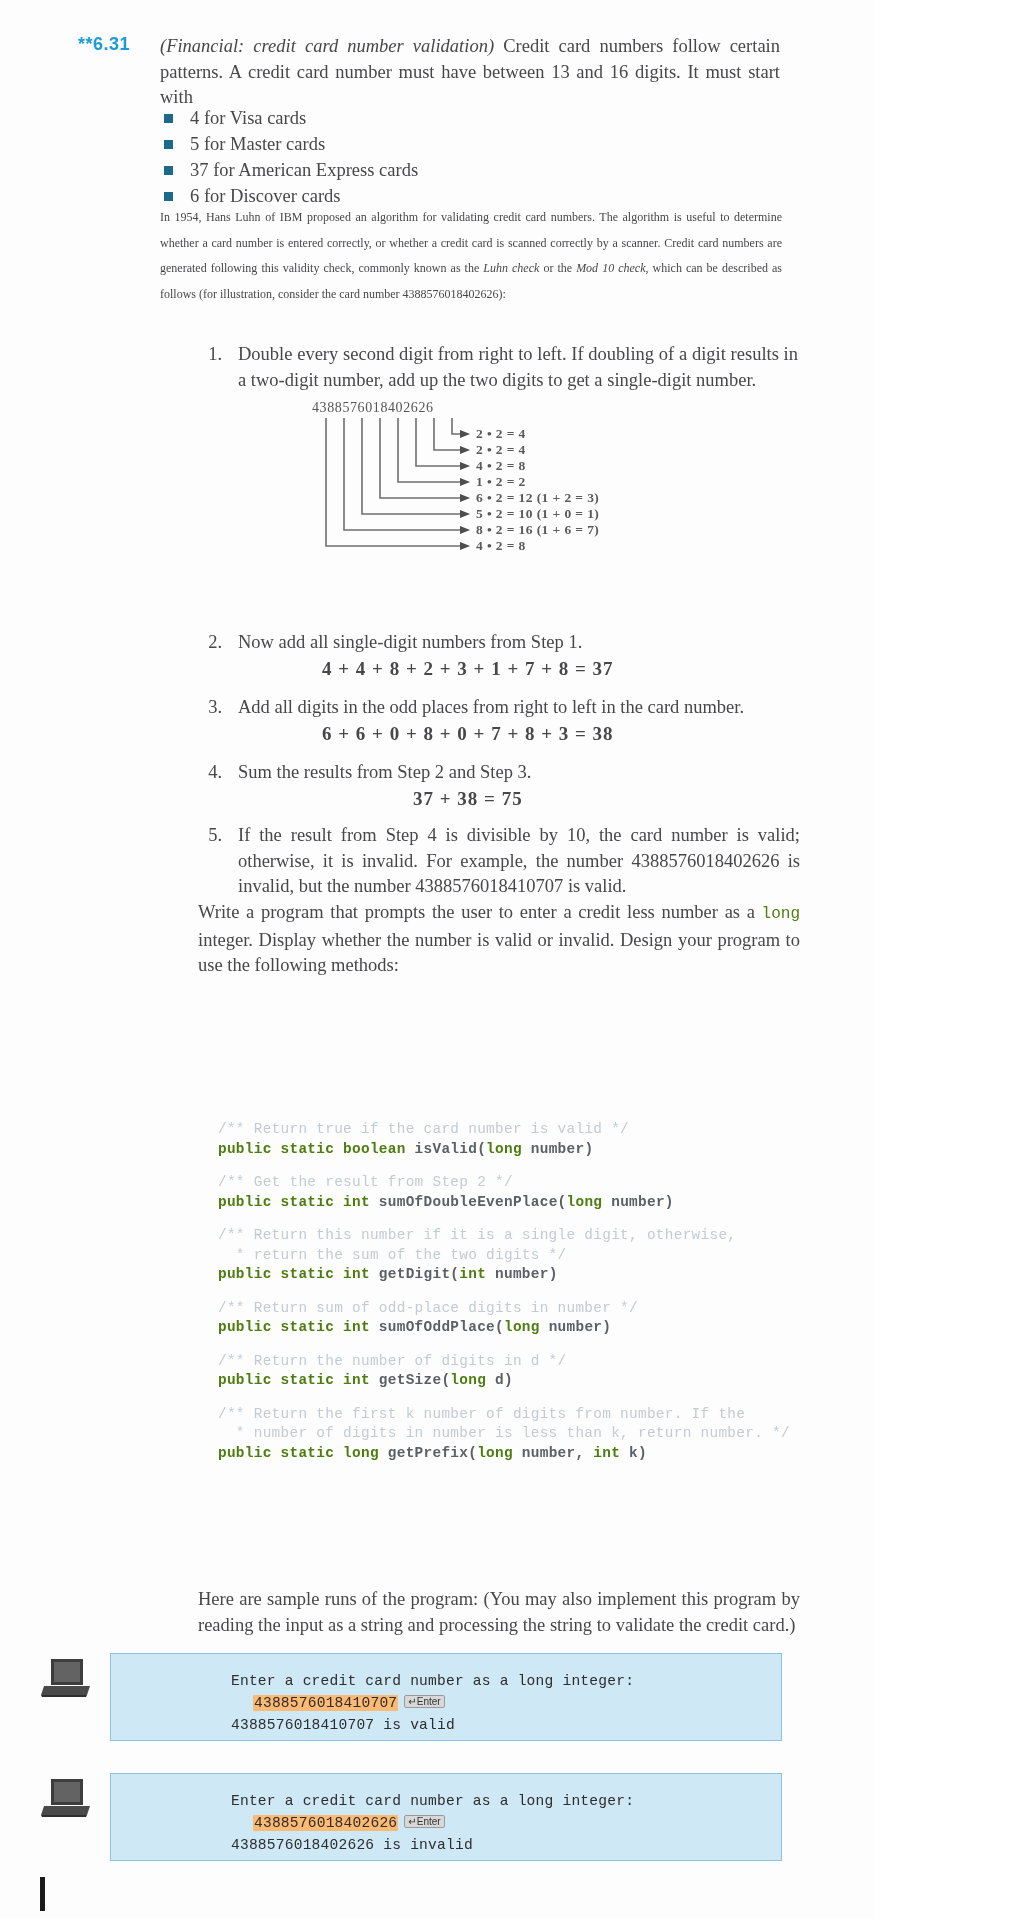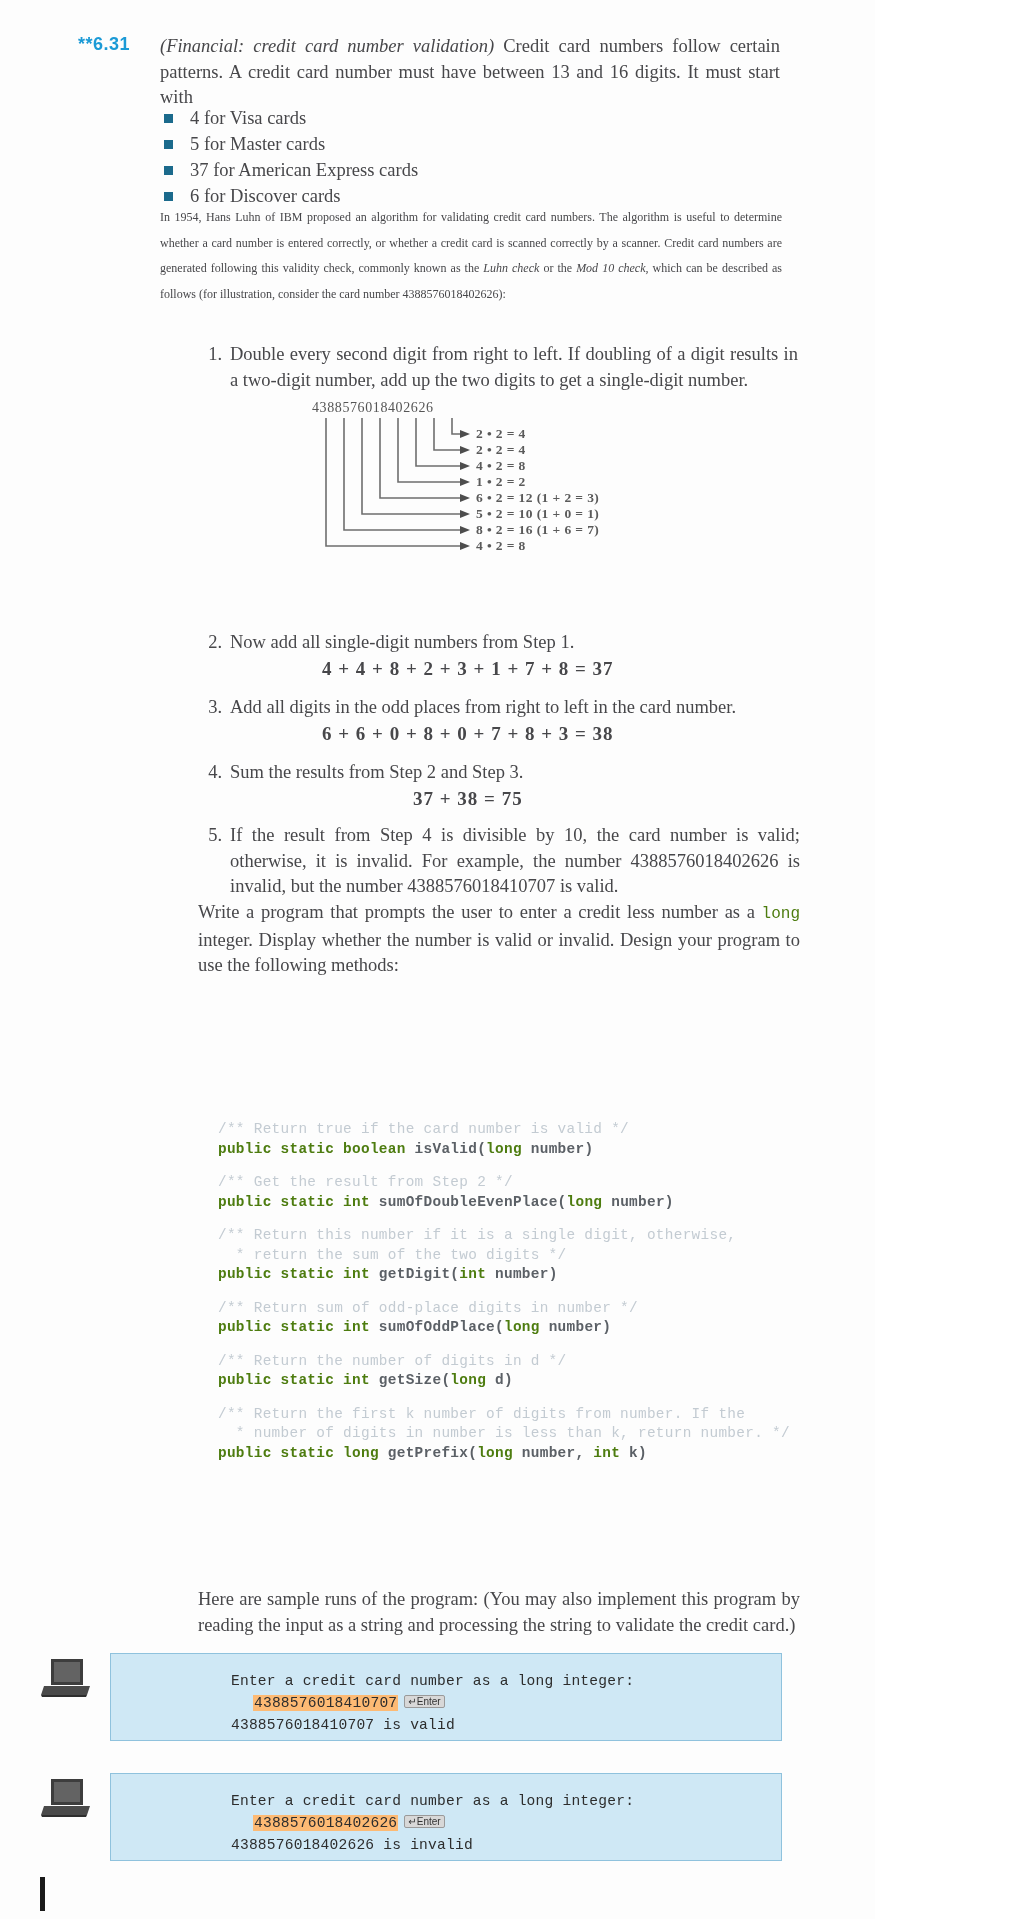--- a/index.html
+++ b/index.html
@@ -102,21 +102,21 @@
   }
   .step .n {
     position: absolute;
     left: 0;
     top: 0;
     width: 24px;
     text-align: right;
   }
   .step .txt {
     display: block;
-    margin-left: 32px;
+    margin-left: 40px;
   }
   .eqline {
     position: absolute;
     font-size: 19px;
     font-weight: bold;
     color: #47474a;
     letter-spacing: 1px;
     font-family: "Liberation Serif", serif;
   }
 

